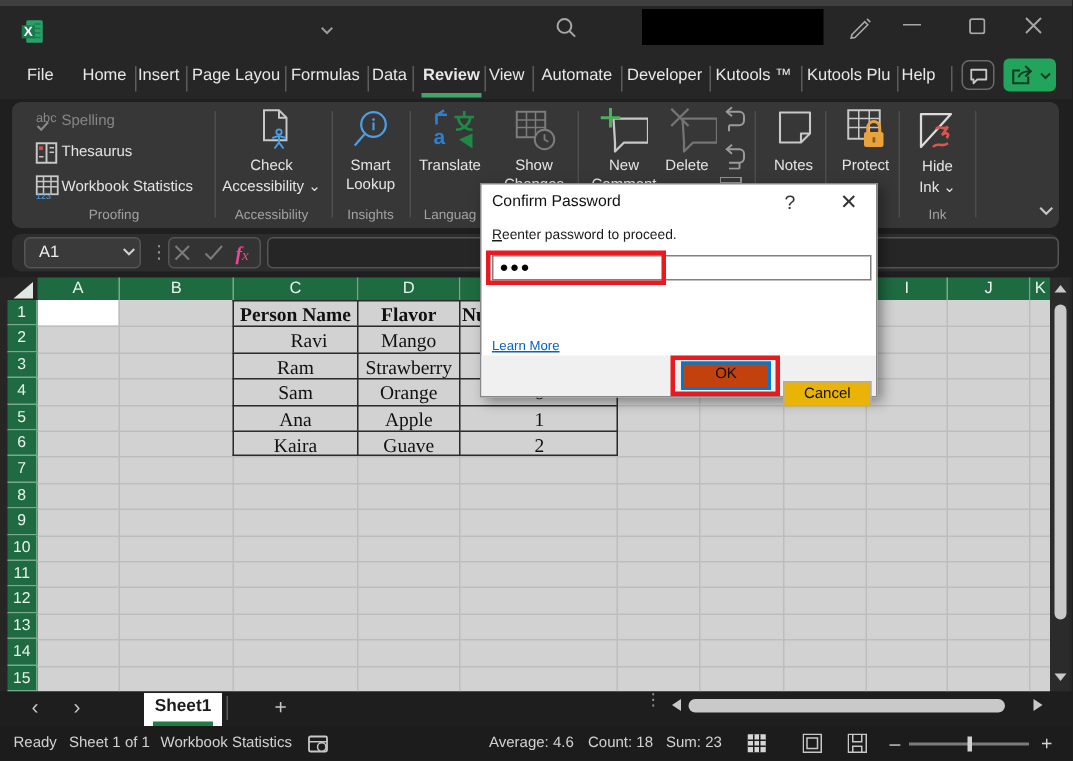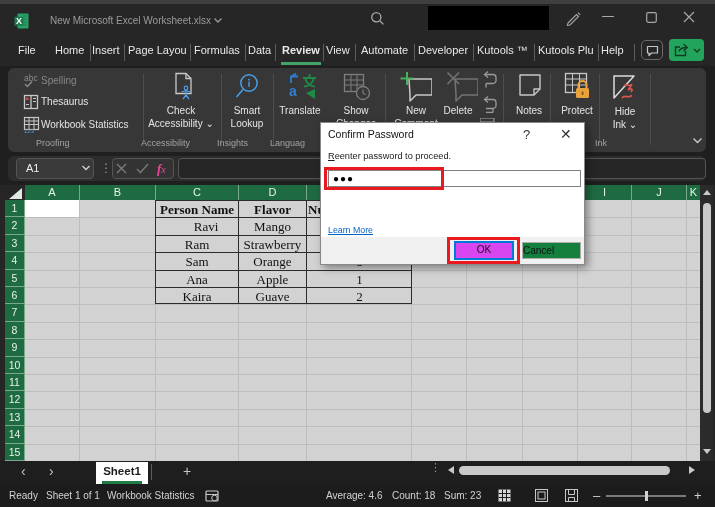--- a/index.html
+++ b/index.html
@@ -16,21 +16,21 @@
   #menubar{left:0;top:36px;width:715px;height:30px;background:#262626;color:#e8e8e8;}
   .mi{position:absolute;top:8px;font-size:11px;white-space:nowrap;}
   .msep{position:absolute;top:8px;width:1px;height:17px;background:#5c5c5c;}
   #reviewu{position:absolute;left:281px;top:62px;width:40px;height:3px;background:#44a368;}
   
   #ribbonout{left:0;top:66px;width:715px;height:90px;background:#1f1f1f;}
   #panel{position:absolute;left:8px;top:2px;width:698px;height:83.5px;background:#373737;border-radius:6px;}
   .rsep{position:absolute;top:6px;width:1px;height:71px;background:#4d4d4d;}
   .rtxt{position:absolute;color:#e4e4e4;font-size:10px;white-space:nowrap;}
   .rgray{color:#868686;}
-  .glabel{position:absolute;top:70px;color:#a2a2a2;font-size:9px;text-align:left;white-space:nowrap;}
+  .glabel{position:absolute;top:70px;color:#a2a2a2;font-size:9px;text-align:center;white-space:nowrap;}
   .bigtxt{position:absolute;color:#e4e4e4;font-size:10px;text-align:center;white-space:nowrap;}
   
   #fbar{left:0;top:156px;width:715px;height:29px;background:#1f1f1f;font-family:"Liberation Sans",sans-serif;}
   #namebox{position:absolute;left:16px;top:2px;width:78px;height:21px;background:#3a3a3a;
            border:1px solid #555;border-radius:4px;color:#eee;font-size:11px;line-height:19px;padding-left:9px;}
   #fxbox{position:absolute;left:112px;top:2px;width:62px;height:21px;background:#333;
          border:1px solid #555;border-radius:4px;}
   #finput{position:absolute;left:178px;top:2px;width:528px;height:21px;background:#262626;
           border:1px solid #555;border-radius:4px;}
   
@@ -67,38 +67,37 @@
   #dfooter{position:absolute;left:0px;top:114px;width:263px;height:27px;background:#f0f0f0;}
   #dtitle{position:absolute;left:7px;top:5px;font-size:10.5px;color:#111;}
   #dhelp{position:absolute;left:202px;top:4px;font-size:13px;color:#333;}
   #dclose{position:absolute;left:239px;top:3px;font-size:14px;color:#333;}
   #dlabel{position:absolute;left:7px;top:28px;font-size:9.2px;}
   #dfield{position:absolute;left:7px;top:47px;width:253px;height:17px;background:#fff;border:1px solid #808080;}
   #ddots{position:absolute;left:4px;top:2px;font-size:10px;font-weight:bold;letter-spacing:1px;color:#000;}
   #dredfield{position:absolute;left:3px;top:44px;width:120px;height:23px;border:3px solid #e8191f;}
   #dmsg{position:absolute;left:7px;top:80px;font-size:8.7px;}
   #dlearn{position:absolute;left:7px;top:102px;font-size:8.8px;color:#0563c1;text-decoration:underline;}
-  #okbtn{position:absolute;left:133px;top:118px;width:60px;height:19px;background:#d946ef;
+  #okbtn{position:absolute;left:133px;top:118px;width:60px;height:19px;background:#c2410c;
          border:2px solid #0078d7;font-size:10px;text-align:center;line-height:14px;color:#111;}
   #okred{position:absolute;left:126px;top:114px;width:73px;height:27px;border:3px solid #e8191f;}
-  #cancelbtn{position:absolute;left:201px;top:119px;width:59px;height:17px;background:#15803d;
-             border:1px solid #adadad;font-size:10px;text-align:left;line-height:16px;color:#111;}
+  #cancelbtn{position:absolute;left:201px;top:131px;width:59px;height:17px;background:#eab308;
+             border:1px solid #adadad;font-size:10px;text-align:center;line-height:16px;color:#111;}
 </style>
 </head>
 <body>
 <div id="app">
   <div class="abs" id="titlebar"></div>
   <div class="abs" id="titletop"></div>
   <svg class="abs" style="left:14px;top:13px" width="15" height="16" viewBox="0 0 15 16">
     <rect x="3.5" y="0.5" width="11" height="15" rx="1" fill="#28a169"></rect>
     <path d="M9 3 h4 M9 6 h4 M9 9 h4 M9 12 h4" stroke="#1d7c4e" stroke-width="1"></path>
     <rect x="0.5" y="3.8" width="8.8" height="8.8" fill="#1a7a4c"></rect>
     <text x="4.9" y="11.2" font-size="9" font-weight="bold" fill="#fff" text-anchor="middle" font-family="Liberation Sans">X</text>
   </svg>
-  <div class="abs" id="apptitle">New Microsoft Excel Worksheet.xlsx</div>
   <svg class="abs" style="left:213px;top:17px" width="10" height="7" viewBox="0 0 10 7">
     <path d="M1.5 1.5 L5 5 L8.5 1.5" stroke="#9b9b9b" stroke-width="1.3" fill="none"></path>
   </svg>
   <svg class="abs" style="left:370px;top:11px" width="15" height="15" viewBox="0 0 15 15">
     <circle cx="6.3" cy="6.3" r="4.6" stroke="#a8a8a8" stroke-width="1.3" fill="none"></circle>
     <line x1="9.8" y1="9.8" x2="13.4" y2="13.4" stroke="#a8a8a8" stroke-width="1.3"></line>
   </svg>
   <div class="abs" id="blackbox"></div>
   <svg class="abs" style="left:566px;top:11px" width="16" height="15" viewBox="0 0 16 15">
     <path d="M2 12 L10.5 3.5 L12.5 5.5 L4 14 L1.4 14.4 Z" stroke="#a8a8a8" stroke-width="1.1" fill="none"></path>

